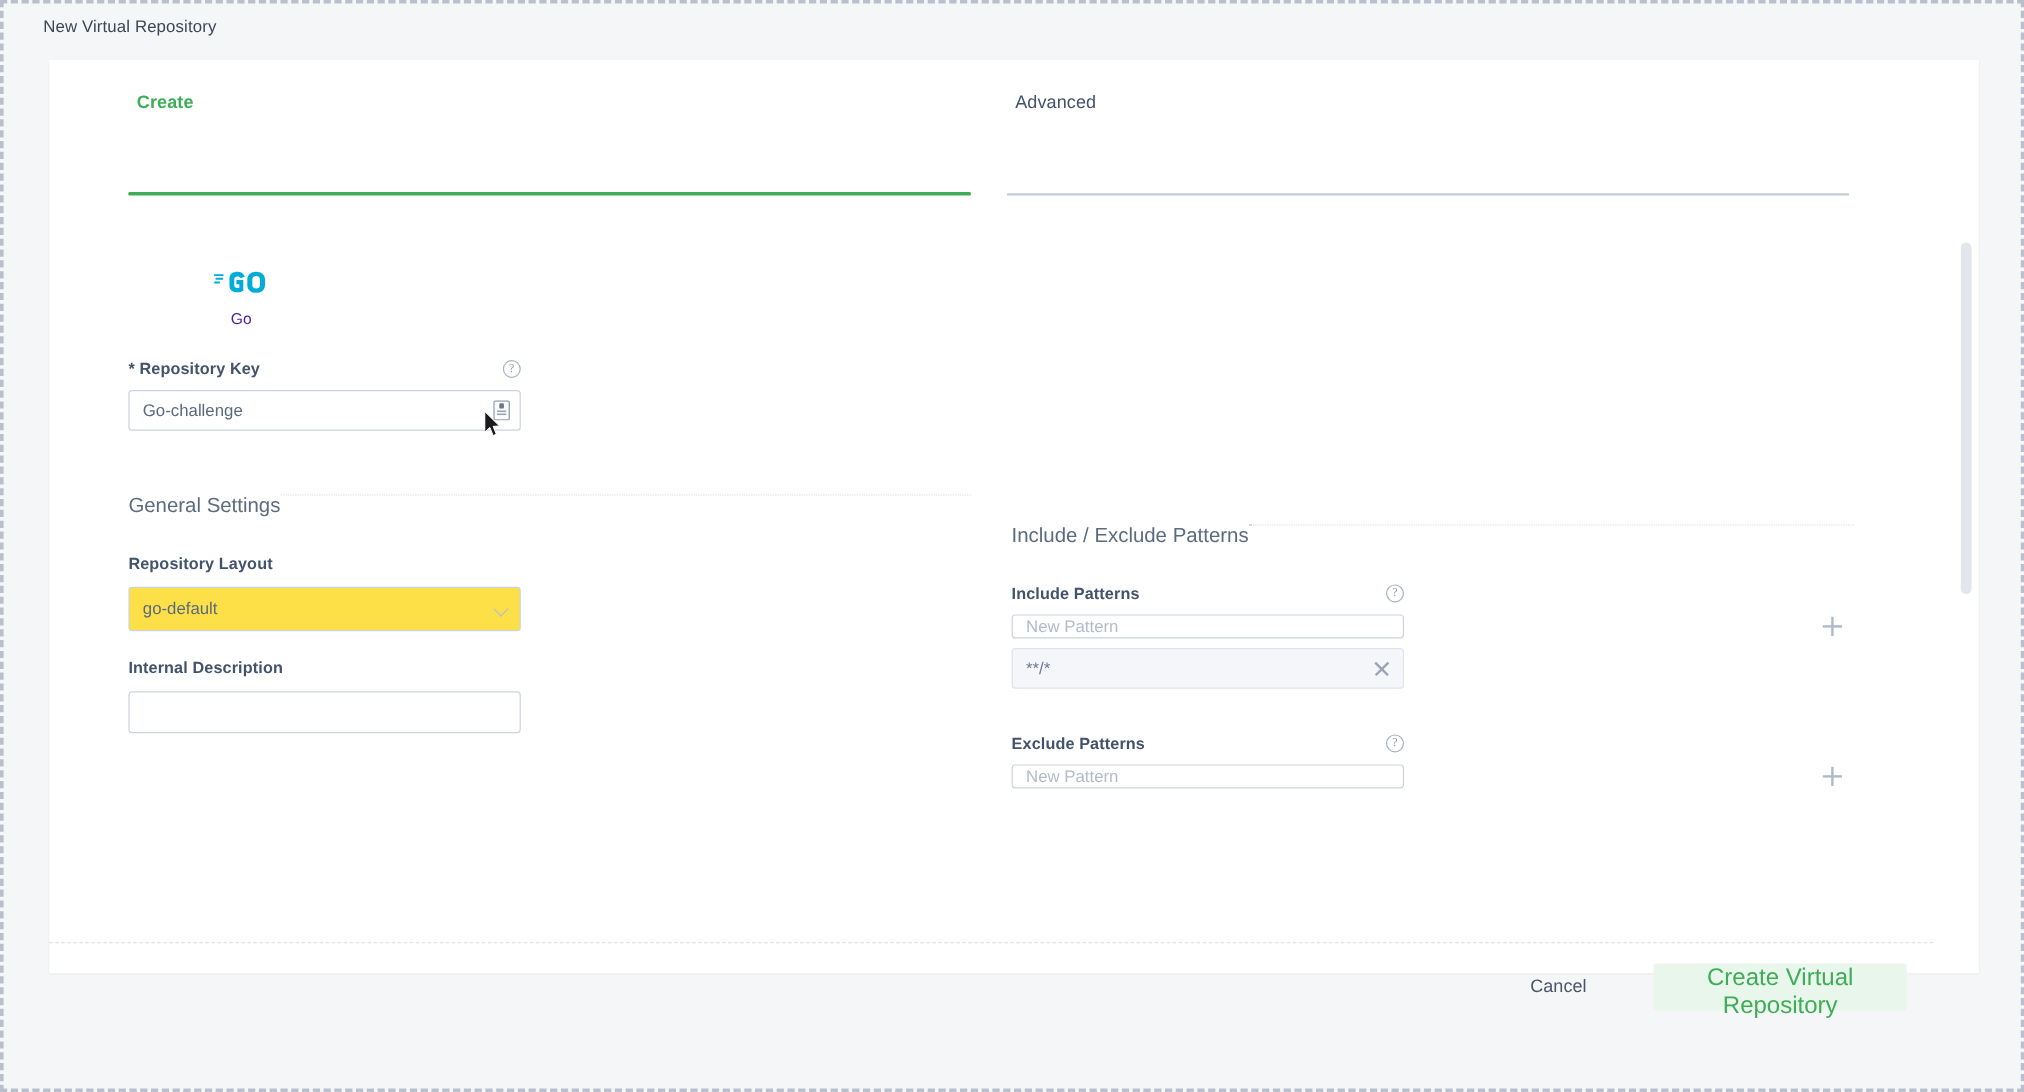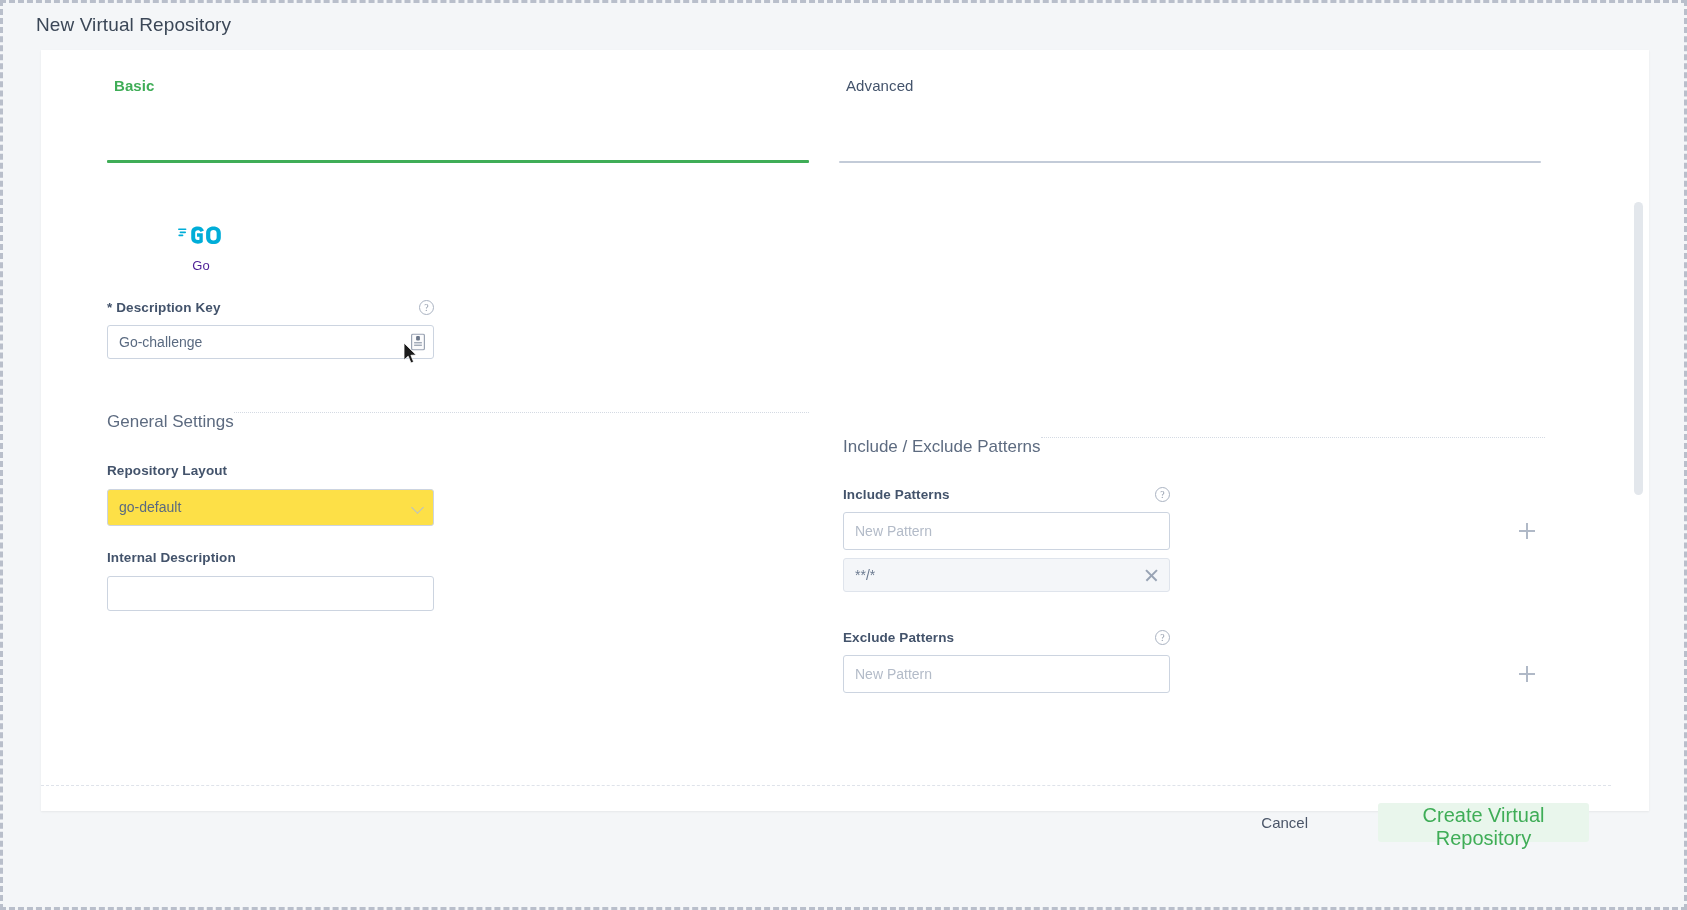--- a/index.html
+++ b/index.html
@@ -21,21 +21,21 @@
     position: absolute;
     left: 0; top: 0;
     width: 1687px; height: 910px;
     border: 3px dashed #b9bfcb;
     background: #f4f6f8;
   }
 
   #window-title {
     position: absolute;
     left: 33px; top: 11px;
-    font-size: 19px;
+    font-size: 14px;
     font-weight: 400;
     color: #3b4757;
     letter-spacing: .1px;
   }
 
   
   #card {
     position: absolute;
     left: 38px; top: 47px;
     width: 1608px; height: 761px;
@@ -169,21 +169,21 @@
   .section-head .rule {
     flex: 1 1 auto;
     height: 1px;
     border-top: 1px dotted #d4dae3;
   }
 
   
   .pattern-input-wrap { position: relative; }
   .pattern-input {
     width: 327px;
-    height: 38px;
+    height: 20px;
     border: 1px solid #ccd4e0;
     border-radius: 3px;
     background: #fff;
     padding: 0 34px 0 11px;
     font-size: 14px;
     color: #5a6a80;
     font-family: inherit;
     outline: none;
   }
   .pattern-input::placeholder { color: #b3bbc8; }
@@ -239,21 +239,21 @@
     width: 1570px; height: 0;
     border-top: 1px dashed #dfe3ea;
   }
   #footer {
     position: absolute;
     left: 38px; top: 783px;
     width: 1608px; height: 72px;
     display: flex;
     align-items: center;
     justify-content: flex-end;
-    gap: 14px;
+    gap: 0;
   }
   #btn-cancel {
     background: none;
     border: none;
     font-family: inherit;
     font-size: 15px;
     color: #4a5568;
     cursor: pointer;
     padding: 10px 22px;
     margin-right: 34px;
@@ -299,21 +299,21 @@
 </head>
 <body>
 
 <div id="page-frame">
 
   <div id="window-title">New Virtual Repository</div>
 
   <div id="card">
 
     <div class="tabs">
-      <button class="tab" id="tab-basic">Basic</button>
+      <button class="tab" id="tab-basic">Create</button>
       <div class="tab-underline" id="tab-basic-line"></div>
       <button class="tab" id="tab-advanced">Advanced</button>
       <div class="tab-underline" id="tab-advanced-line"></div>
     </div>
 
     <div id="pkg-block">
       <svg id="pkg-logo" viewBox="0 0 120 62" aria-hidden="true">
         <g fill="#00add8">
           <rect x="0" y="14" width="22" height="4.2" rx="2.1"></rect>
           <rect x="4" y="22" width="17" height="4.2" rx="2.1"></rect>
@@ -322,21 +322,21 @@
           <path d="M92.5 8.5c-10.8 0-19.2 5.9-19.2 17.2v11.6c0 11.3 8.4 17.2 19.2 17.2s19.2-5.9 19.2-17.2V25.7c0-11.3-8.4-17.2-19.2-17.2zm8.3 29c0 5-3.2 7.8-8.3 7.8s-8.3-2.8-8.3-7.8V25.7c0-5 3.2-7.8 8.3-7.8s8.3 2.8 8.3 7.8z"></path>
         </g>
       </svg>
       <span id="pkg-label">Go</span>
     </div>
 
     <div id="col-left">
 
       <div style="margin-top:110px">
         <div class="field-row-head" style="width:327px;">
-          <span class="field-label">* Description Key</span>
+          <span class="field-label">* Repository Key</span>
           <span class="help-icon">?</span>
         </div>
         <div class="input-wrap mt-10" style="width:327px;">
           <input class="text-input" id="repo-key-input" value="Go-challenge" style="">
           <span class="input-affix">
             <svg width="14" height="17" viewBox="0 0 14 17" aria-hidden="true">
               <rect x="0.6" y="0.6" width="12.8" height="15.8" rx="1.4" fill="#fbfbfc" stroke="#9aa3b2" stroke-width="1.2"></rect>
               <rect x="5.1" y="2.6" width="3.8" height="4.4" rx="1" fill="#6b7689"></rect>
               <rect x="3.1" y="8.6" width="7.8" height="1.3" fill="#9aa3b2"></rect>
               <rect x="3.1" y="11.1" width="7.8" height="1.3" fill="#9aa3b2"></rect>

